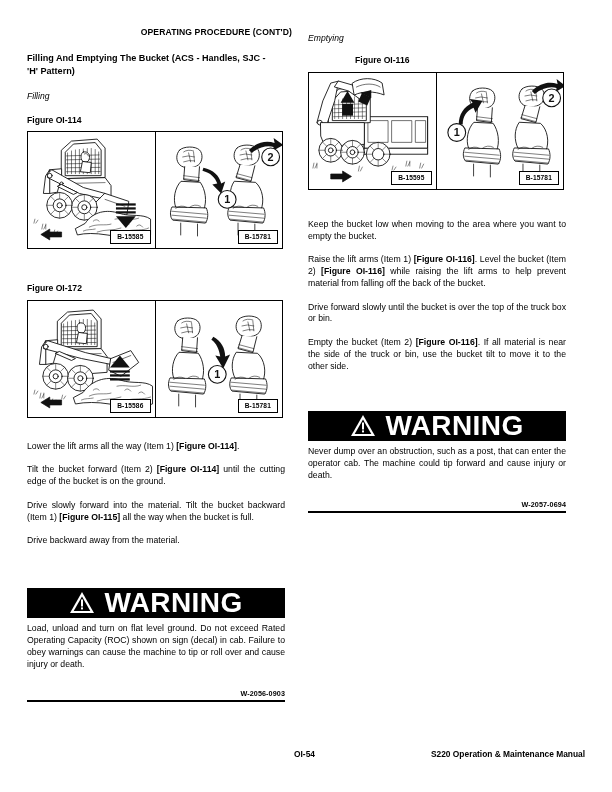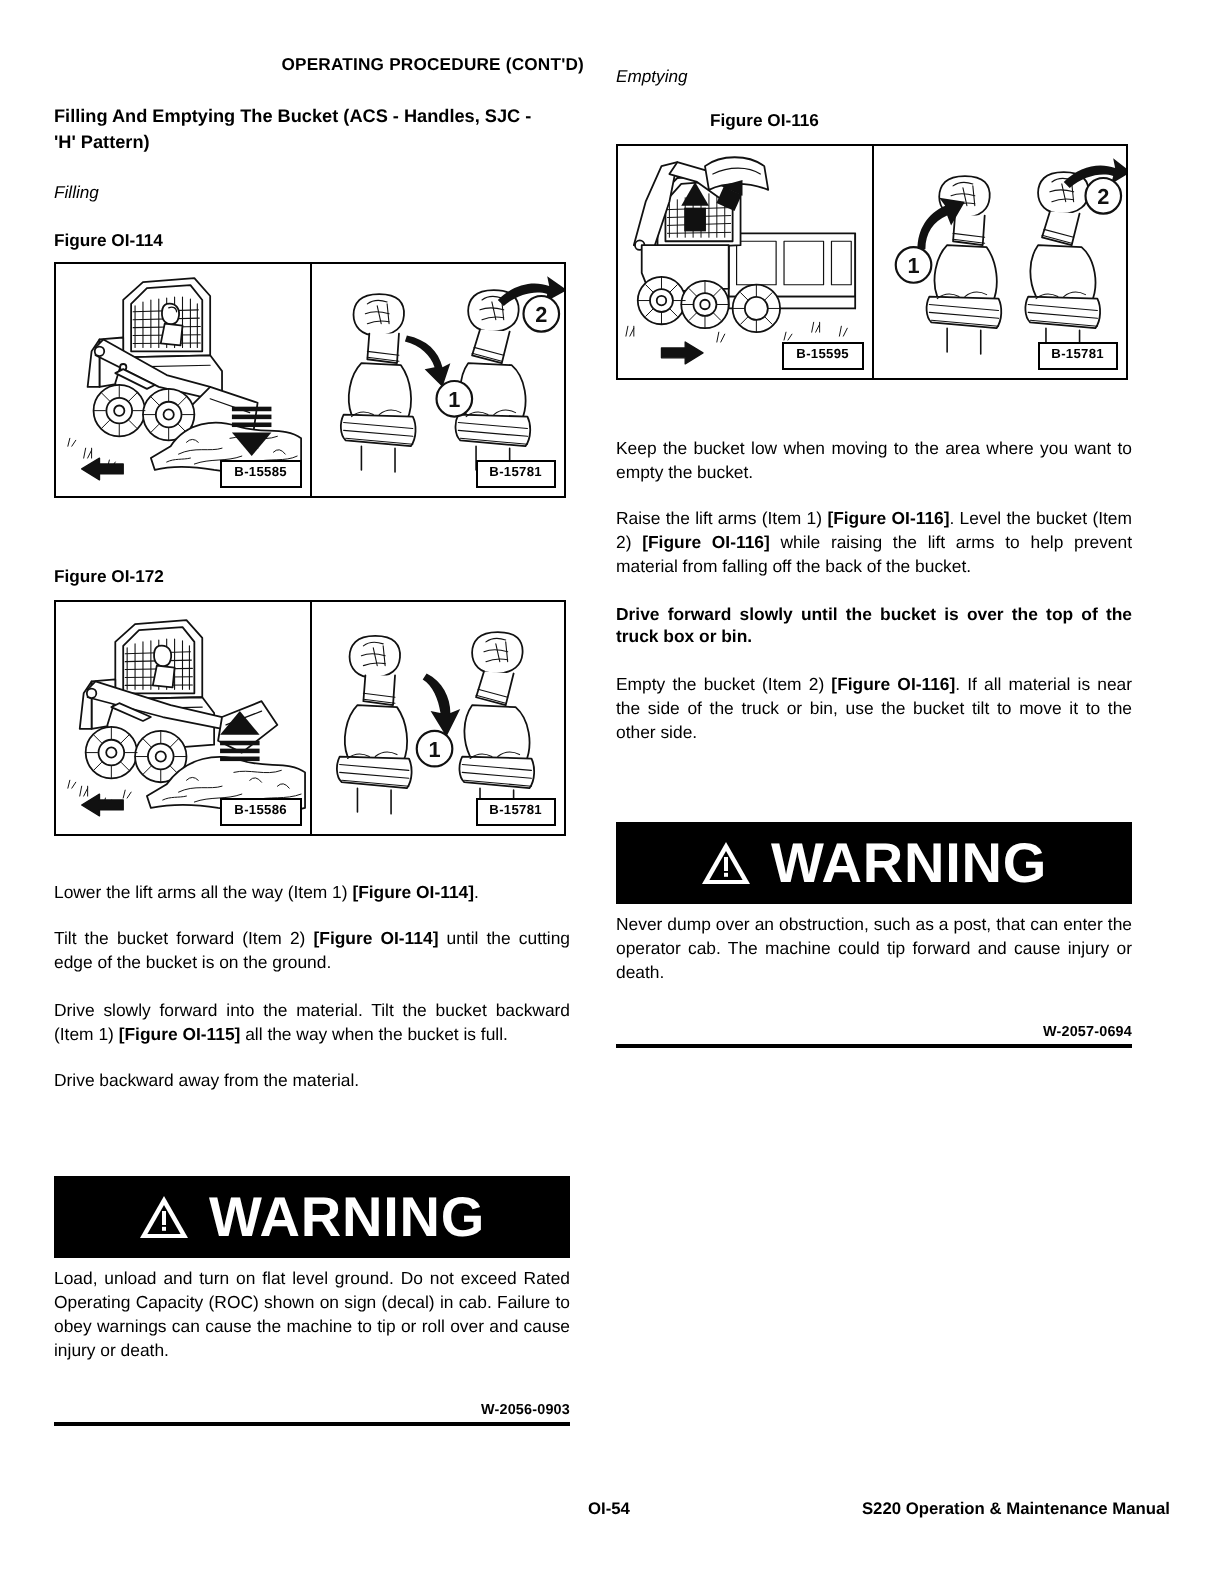--- a/index.html
+++ b/index.html
@@ -93,21 +93,21 @@
   .fig-art {
     position: absolute;
     inset: 0;
   }
   .fig-art svg { width: 100%; height: 100%; display: block; }
 
   
   .warn-wrap { width: 265px; }
   .warn-bar {
     background: #000;
-    height: 41px;
+    height: 30px;
     display: flex;
     align-items: center;
     justify-content: center;
     gap: 9px;
   }
   .warn-bar .tri { display: block; }
   .warn-word {
     color: #fff;
     font-size: 28px;
     font-weight: bold;
@@ -572,21 +572,21 @@
             </g>
           </svg>
         </div>
         <div class="fig-tag">B-15781</div>
       </div>
     </div>
 
     <div style="position:absolute; top:219px; left:0; width:258px;">
       <p class="body">Keep the bucket low when moving to the area where you want to empty the bucket.</p>
       <p class="body" style="margin-top:11.5px;">Raise the lift arms (Item 1) <b>[Figure OI-116]</b>. Level the bucket (Item 2) <b>[Figure OI-116]</b> while raising the lift arms to help prevent material from falling off the back of the bucket.</p>
-      <p class="body" style="margin-top:11.5px;font-weight:bold;">Drive forward slowly until the bucket is over the top of the truck box or bin.</p>
+      <p class="body" style="margin-top:11.5px;">Drive forward slowly until the bucket is over the top of the truck box or bin.</p>
       <p class="body" style="margin-top:11.5px;">Empty the bucket (Item 2) <b>[Figure OI-116]</b>. If all material is near the side of the truck or bin, use the bucket tilt to move it to the other side.</p>
     </div>
 
     <div class="warn-wrap" style="position:absolute; top:411px; left:0; width:258px;">
       <div class="warn-bar">
         <svg class="tri" width="26" height="24" viewBox="0 0 26 24">
           <path d="M13 1 L25 22 L1 22 Z" fill="#fff"></path>
           <path d="M13 5.5 L21.3 20 L4.7 20 Z" fill="#000"></path>
           <rect x="12" y="8.5" width="2" height="7" fill="#fff"></rect>
           <rect x="12" y="16.4" width="2" height="2" fill="#fff"></rect>

